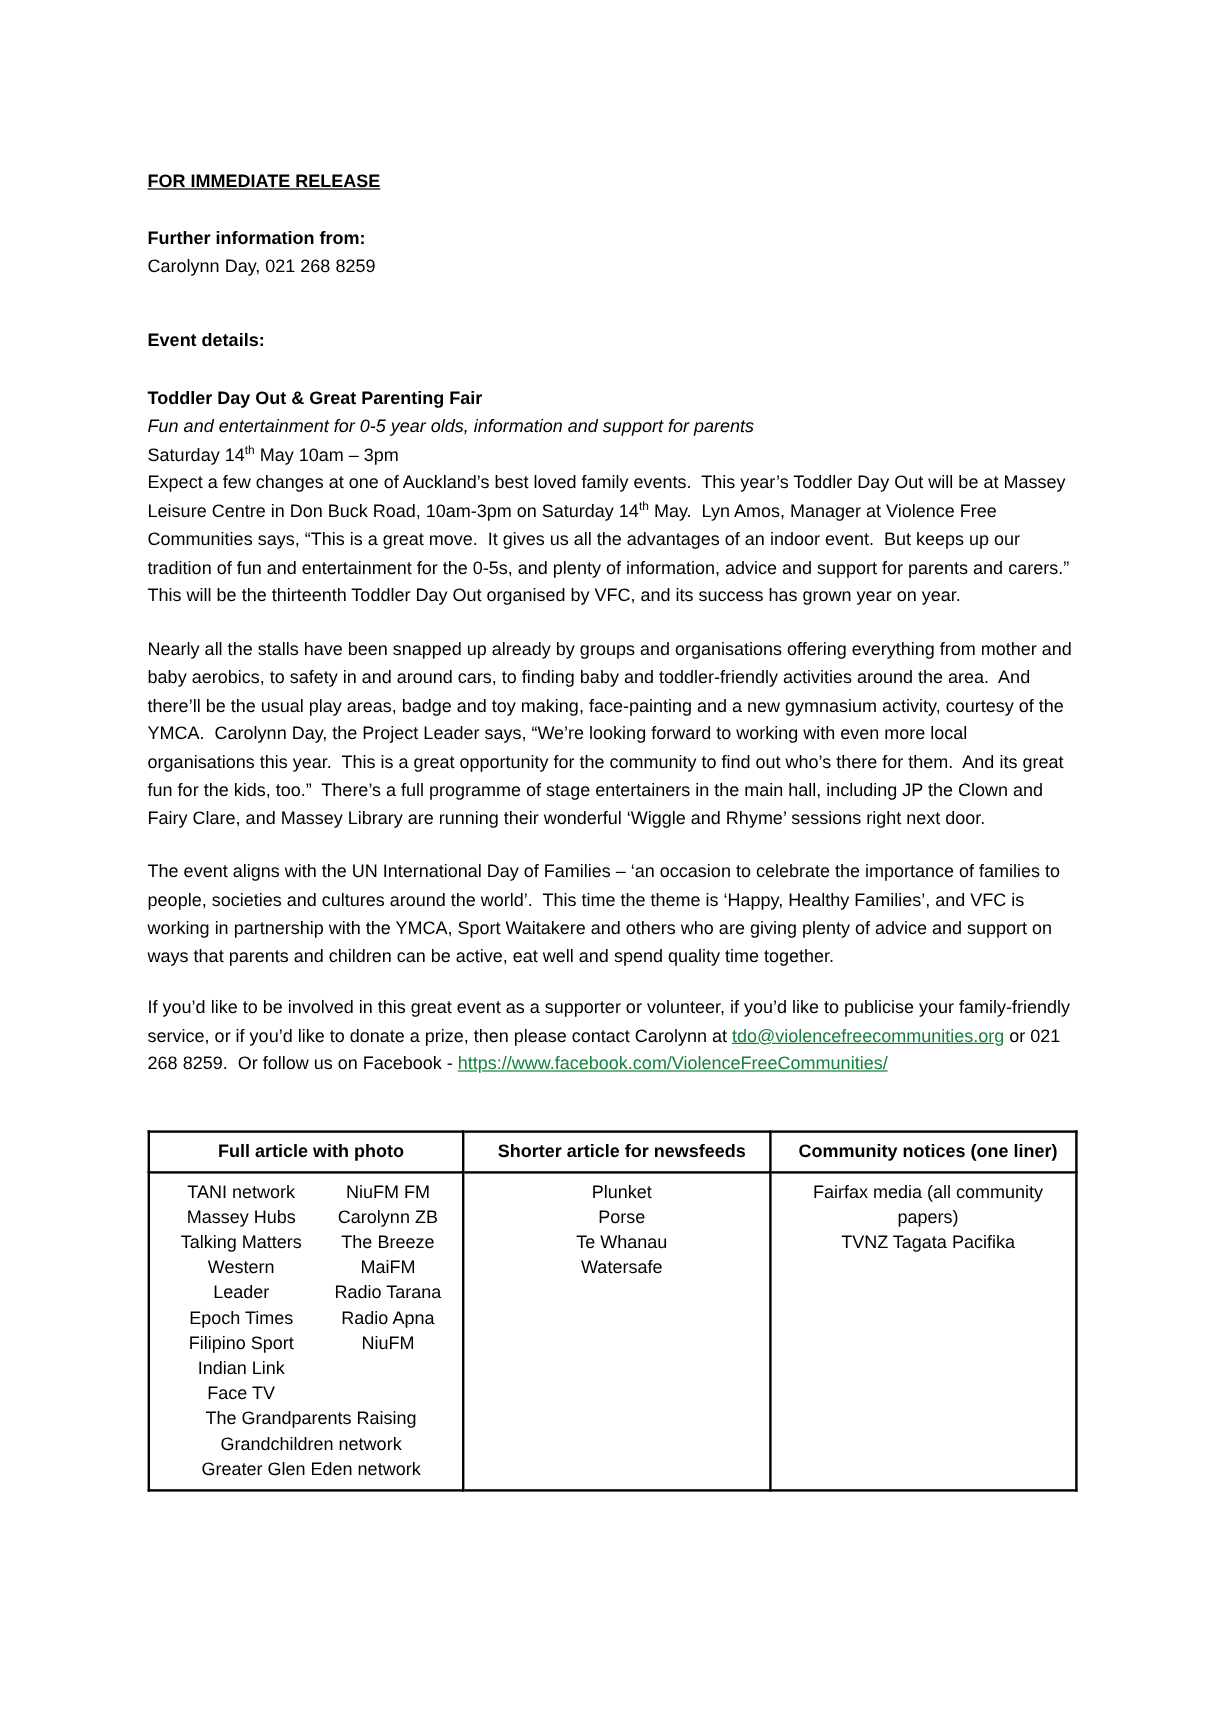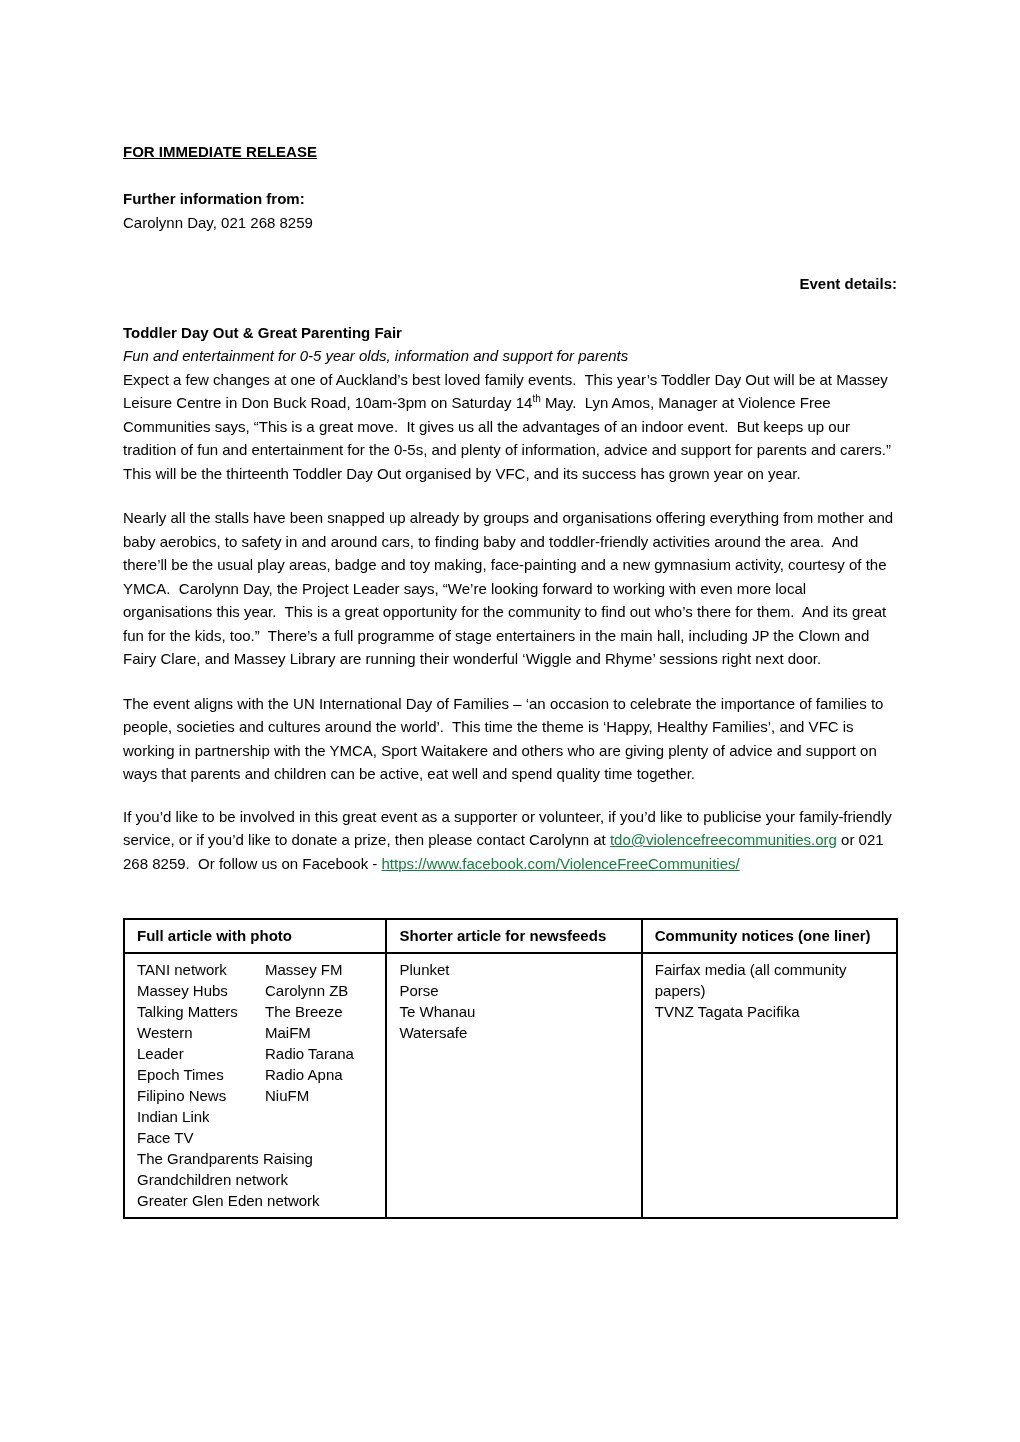--- a/index.html
+++ b/index.html
@@ -30,21 +30,21 @@
     white-space: pre-wrap;
   }
   .bold { font-weight: bold; }
   .italic { font-style: italic; }
   .release-heading {
     font-weight: bold;
     text-decoration: underline;
     margin-bottom: 23.5px !important;
   }
   .contact-line { margin-bottom: 38px !important; }
-  .event-details-heading { margin-bottom: 25px !important; text-align: right; }
+  .event-details-heading { margin-bottom: 25px !important; }
   .venue-line { margin-bottom: 22px !important; }
   .para { margin-bottom: 21px !important; }
   .para-3 { margin-bottom: 19px !important; }
   .para-4 { margin-bottom: 43px !important; }
   sup.ord {
     font-size: 10px;
     line-height: 0;
     vertical-align: super;
   }
   a.doclink {
@@ -53,21 +53,21 @@
     cursor: pointer;
   }
   table.media {
     border-collapse: collapse;
     width: 775px;
     table-layout: fixed;
   }
   table.media th, table.media td {
     border: 2px solid #000000;
     vertical-align: top;
-    text-align: left;
+    text-align: center;
     font-size: 15px;
     padding: 5px 4px 6px 12px;
   }
   table.media th {
     font-weight: bold;
     line-height: 21px;
   }
   table.media td { line-height: 21px; }
   .cell-cols { display: flex; }
   .cell-cols .subcol-left { width: 128px; flex: 0 0 128px; }
@@ -81,20 +81,21 @@
 
   <p class="release-heading">FOR IMMEDIATE RELEASE</p>
 
   <p class="bold">Further information from:</p>
   <p class="contact-line">Carolynn Day, 021 268 8259</p>
 
   <p class="bold event-details-heading">Event details:</p>
 
   <p class="bold">Toddler Day Out &amp; Great Parenting Fair</p>
   <p class="italic">Fun and entertainment for 0-5 year olds, information and support for parents</p>
+  <p><span>Saturday 14</span><sup class="ord">th</sup><span> May 10am – 3pm</span></p>
 
   <p class="para"><span>Expect a few changes at one of Auckland’s best loved family events.  This year’s Toddler Day Out will be at Massey Leisure Centre in Don Buck Road, 10am-3pm on Saturday 14</span><sup class="ord">th</sup><span> May.  Lyn Amos, Manager at Violence Free Communities says, “This is a great move.  It gives us all the advantages of an indoor event.  But keeps up our tradition of fun and entertainment for the 0-5s, and plenty of information, advice and support for parents and carers.”  This will be the thirteenth Toddler Day Out organised by VFC, and its success has grown year on year.</span></p>
 
   <p class="para">Nearly all the stalls have been snapped up already by groups and organisations offering everything from mother and baby aerobics, to safety in and around cars, to finding baby and toddler-friendly activities around the area.  And there’ll be the usual play areas, badge and toy making, face-painting and a new gymnasium activity, courtesy of the YMCA.  Carolynn Day, the Project Leader says, “We’re looking forward to working with even more local organisations this year.  This is a great opportunity for the community to find out who’s there for them.  And its great fun for the kids, too.”  There’s a full programme of stage entertainers in the main hall, including JP the Clown and Fairy Clare, and Massey Library are running their wonderful ‘Wiggle and Rhyme’ sessions right next door.</p>
 
   <p class="para para-3">The event aligns with the UN International Day of Families – ‘an occasion to celebrate the importance of families to people, societies and cultures around the world’.  This time the theme is ‘Happy, Healthy Families’, and VFC is working in partnership with the YMCA, Sport Waitakere and others who are giving plenty of advice and support on ways that parents and children can be active, eat well and spend quality time together.</p>
 
   <p class="para para-4"><span>If you’d like to be involved in this great event as a supporter or volunteer, if you’d like to publicise your family-friendly service, or if you’d like to donate a prize, then please contact Carolynn at </span><a class="doclink">tdo@violencefreecommunities.org</a><span> or 021 268 8259.  Or follow us on Facebook - </span><a class="doclink">https://www.facebook.com/ViolenceFreeCommunities/</a></p>
 
   <table class="media">
@@ -109,26 +110,26 @@
       <tr>
         <td>
           <div class="cell-cols">
             <div class="subcol-left">
               <div class="tline">TANI network</div>
               <div class="tline">Massey Hubs</div>
               <div class="tline">Talking Matters</div>
               <div class="tline">Western</div>
               <div class="tline">Leader</div>
               <div class="tline">Epoch Times</div>
-              <div class="tline">Filipino News</div>
+              <div class="tline">Filipino Sport</div>
               <div class="tline">Indian Link</div>
               <div class="tline">Face TV</div>
             </div>
             <div class="subcol-right">
-              <div class="tline">Massey FM</div>
+              <div class="tline">NiuFM FM</div>
               <div class="tline">Carolynn ZB</div>
               <div class="tline">The Breeze</div>
               <div class="tline">MaiFM</div>
               <div class="tline">Radio Tarana</div>
               <div class="tline">Radio Apna</div>
               <div class="tline">NiuFM</div>
             </div>
           </div>
           <div>
             <div class="tline">The Grandparents Raising</div>

